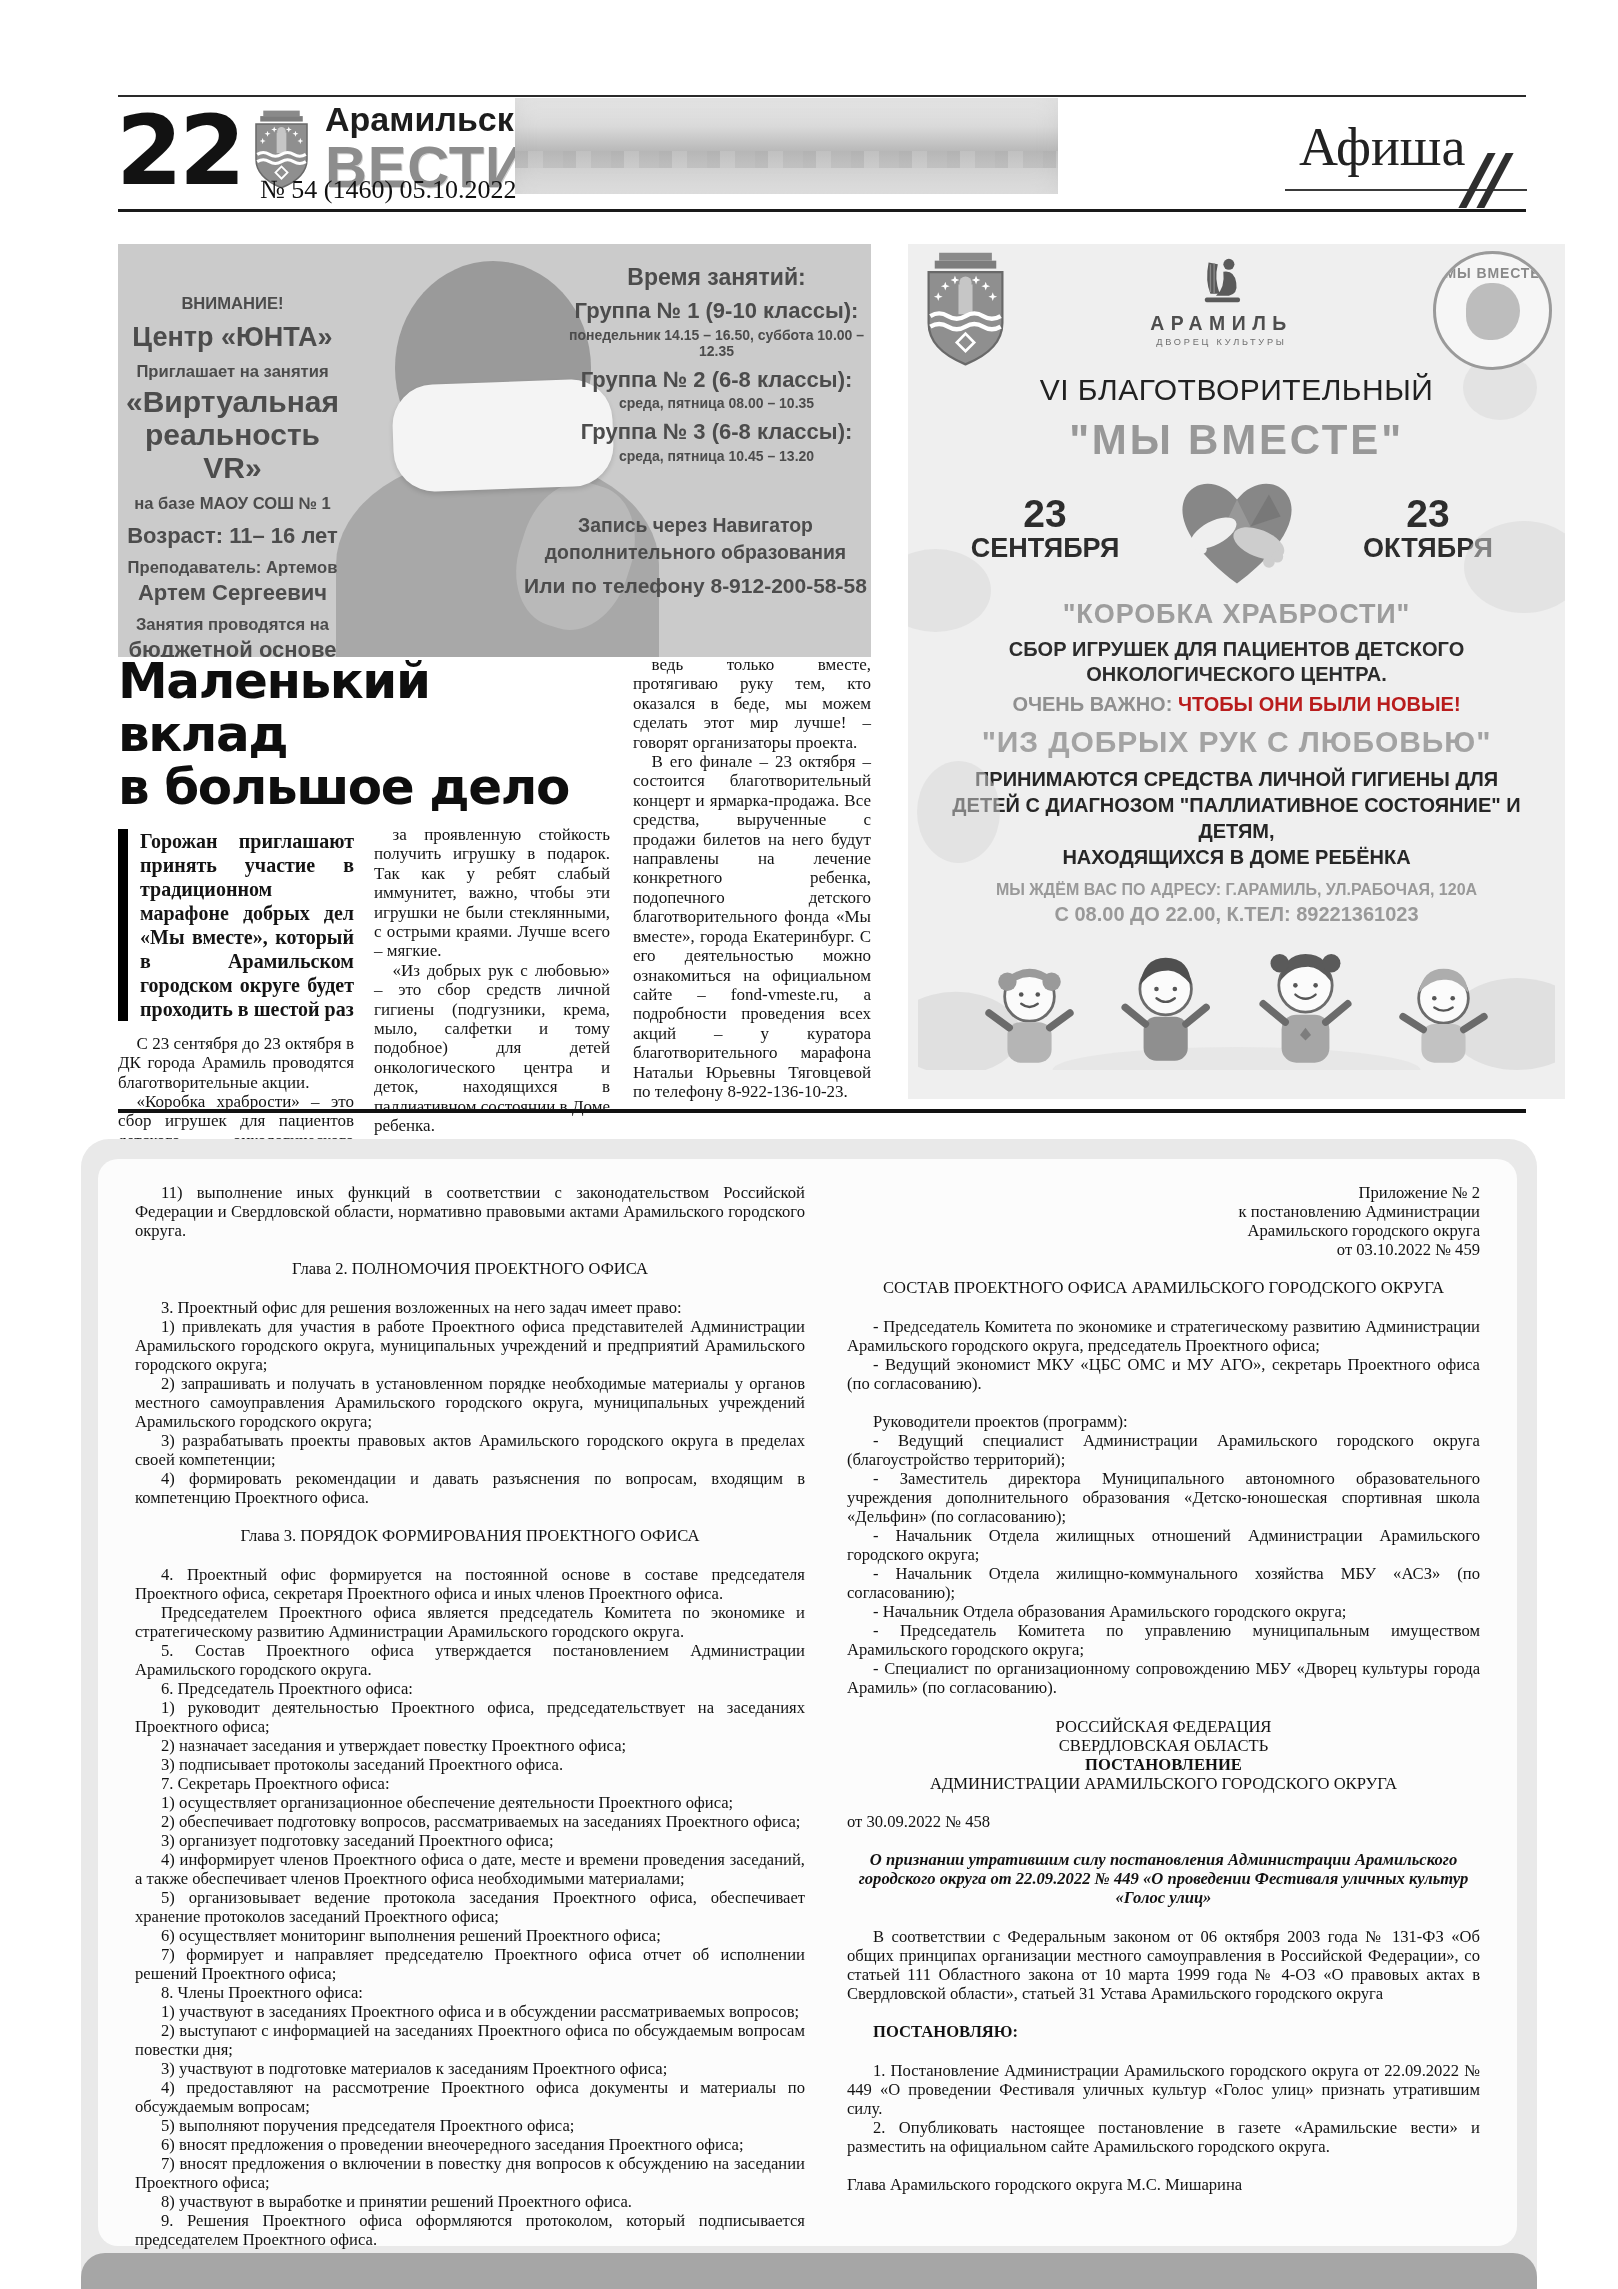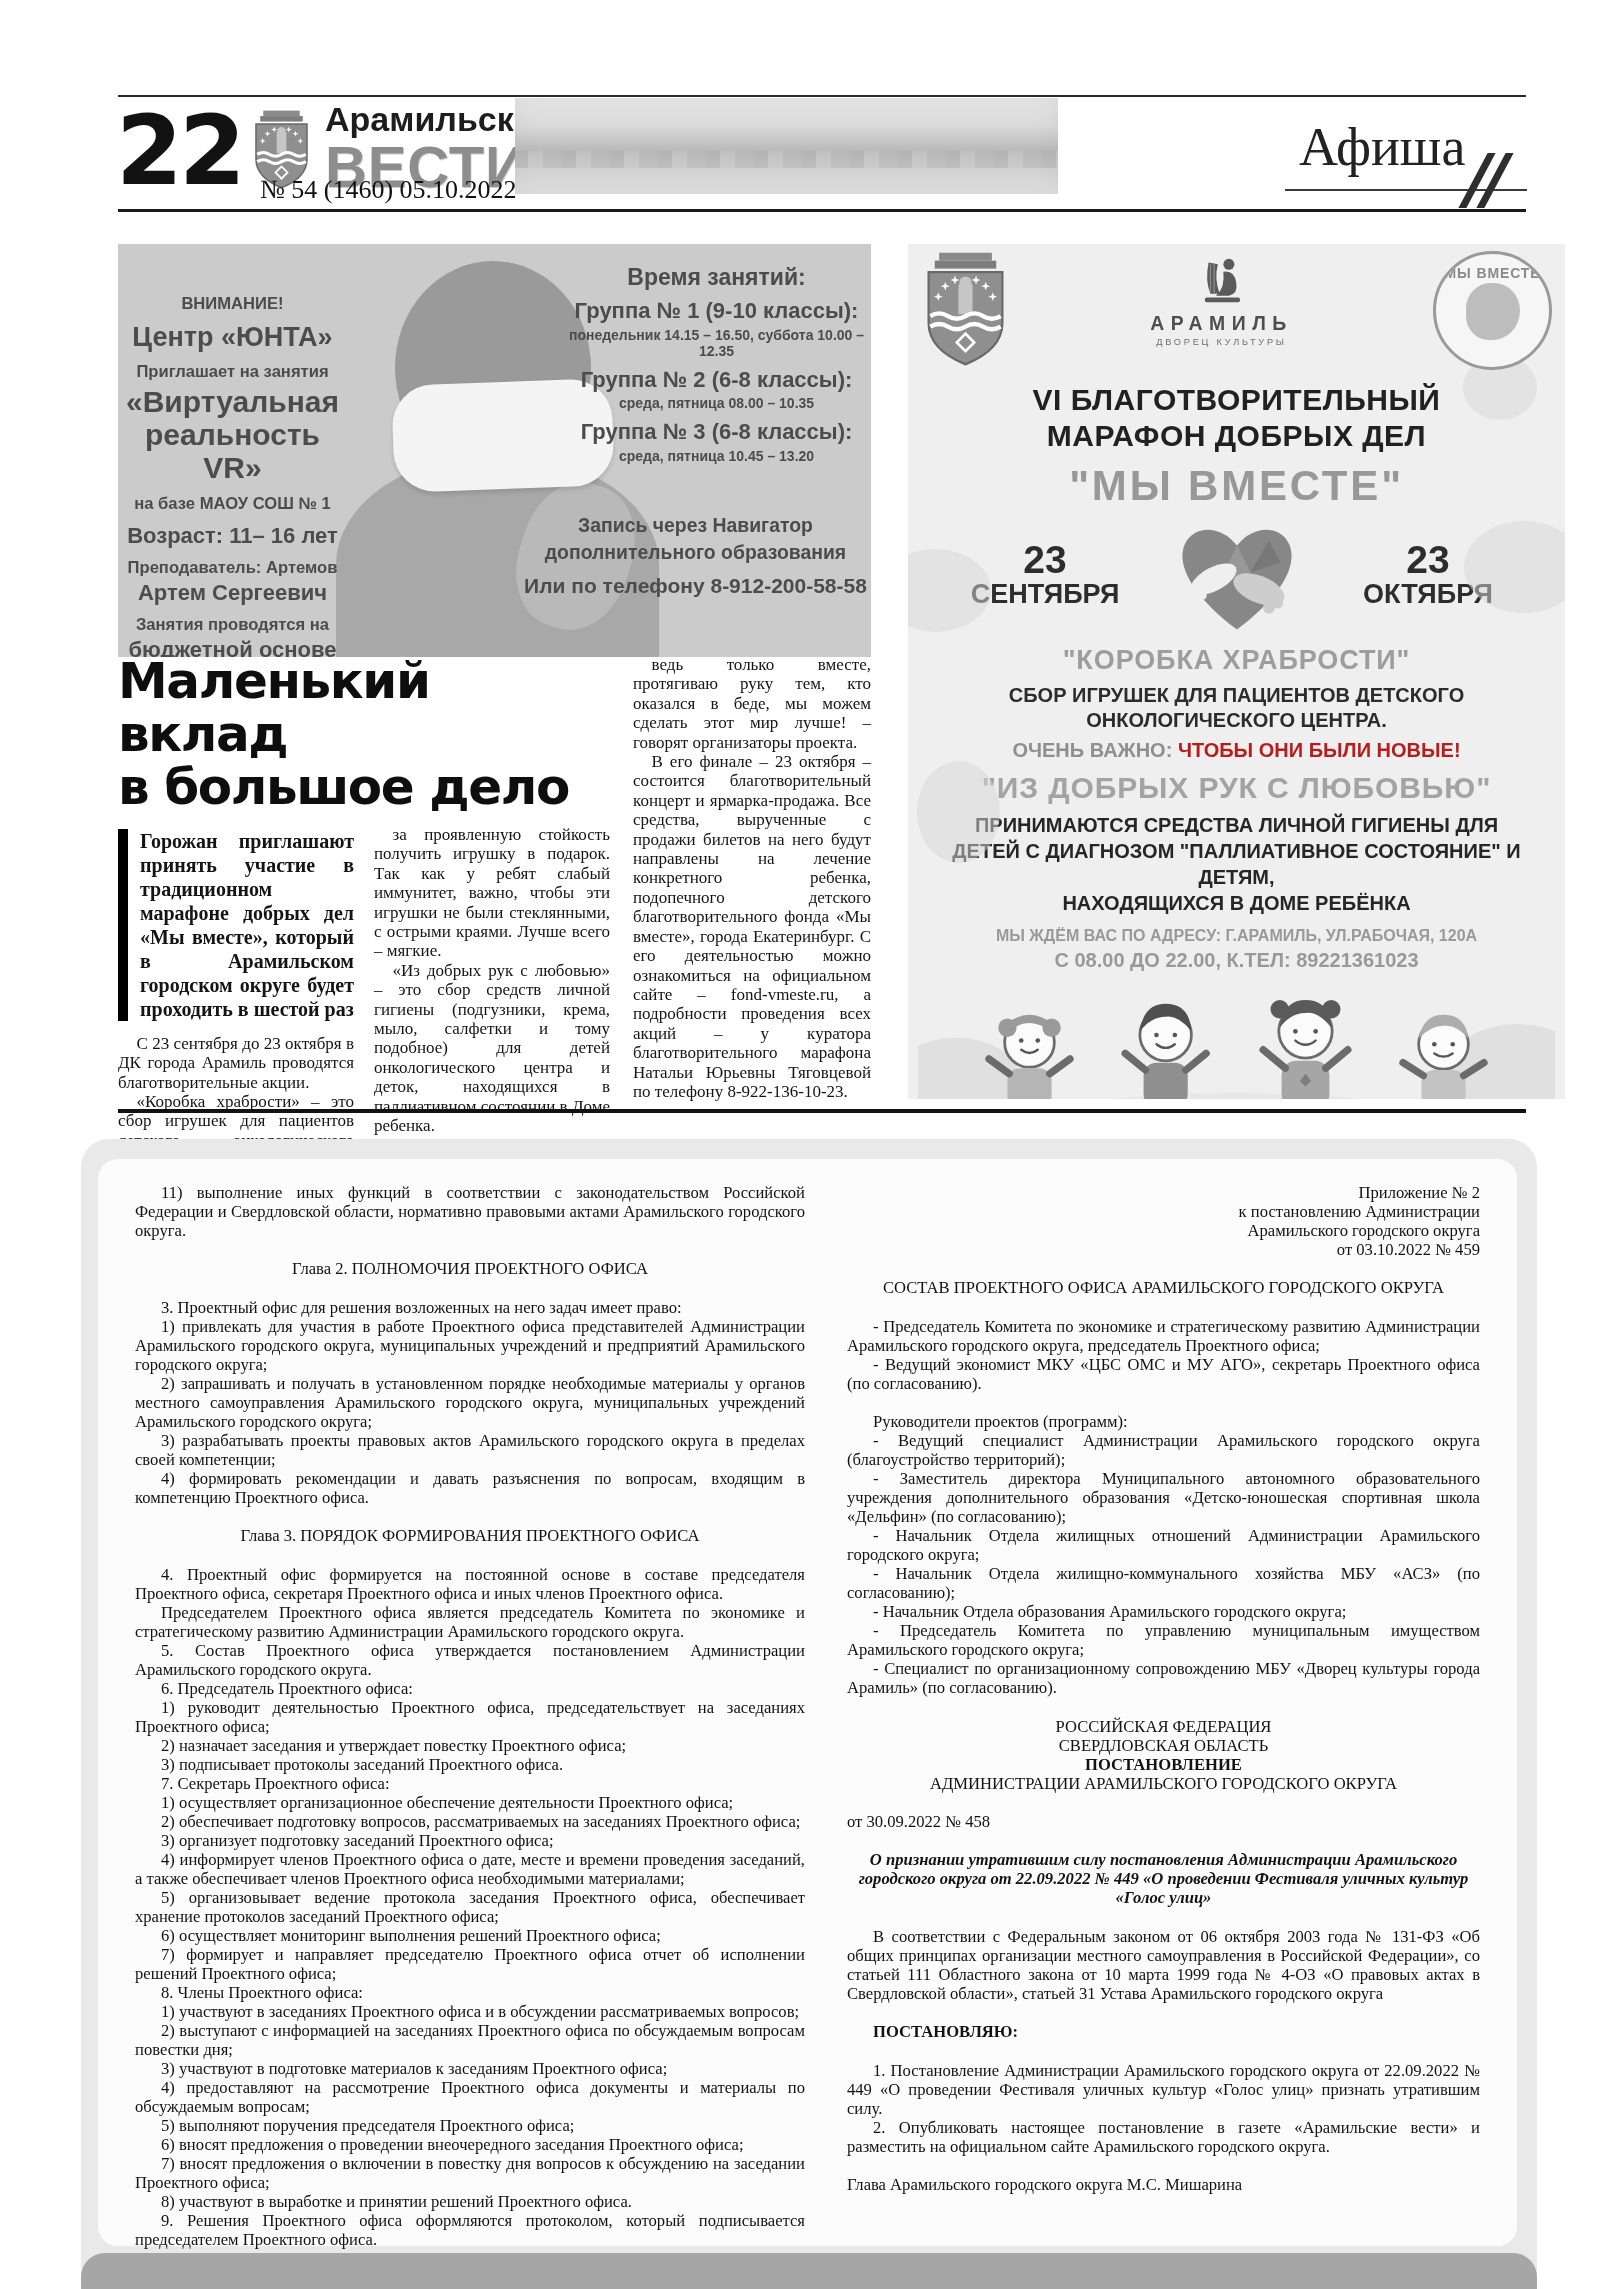--- a/index.html
+++ b/index.html
@@ -53,21 +53,21 @@
   .doodle{position:absolute;border-radius:50%;background:#d8d8d8;opacity:.5;}
   .logos-row{position:relative;display:flex;justify-content:space-between;align-items:flex-start;padding:7.4px 13px 0;height:114px;}
   .coat-poster{width:89px;height:116px;}
   .dk-logo{width:240px;text-align:center;padding-top:1.8px;}
   .dk-fig{width:59px;height:54px;margin:0 auto;}
   .dk-name{font-size:19.4px;font-weight:bold;letter-spacing:6.5px;color:#4e4e4e;margin-top:1.8px;}
   .dk-sub{font-size:9.2px;letter-spacing:2.8px;color:#6f6f6f;margin-top:1.8px;}
   .fund-logo{width:113px;height:113px;border-radius:50%;border:3.7px solid #9a9a9a;background:#f6f6f6;position:relative;overflow:hidden;}
   .fund-txt{font-size:14px;font-weight:bold;color:#8a8a8a;margin-top:11px;letter-spacing:0.9px;}
   .fund-blob{width:54px;height:57px;margin:1.8px auto 0;border-radius:48% 52% 55% 45%;background:#bdbdbd;}
-  .p-title{font-size:30px;line-height:36px;font-weight:bold;color:#212121;letter-spacing:0.5px;margin-top:17px;}
+  .p-title{font-size:30px;line-height:36px;font-weight:normal;color:#212121;letter-spacing:0.5px;margin-top:7px;}
   .p-slogan{font-size:42px;font-weight:bold;color:#989898;letter-spacing:2.8px;margin-top:7.4px;}
   .dates-row{display:flex;justify-content:center;align-items:center;gap:35px;margin-top:1.8px;}
   .date-block{width:175px;color:#2d2d2d;font-weight:bold;}
   .date-day{font-size:39px;line-height:41px;}
   .date-month{font-size:27px;line-height:29.5px;}
   .heart-svg{width:138px;height:126px;}
   .p-invite{font-size:25px;line-height:31px;font-weight:bold;color:#4c4c4c;letter-spacing:0.9px;margin-top:5.5px;}
   .p-action1{font-size:27px;font-weight:bold;color:#9d9d9d;letter-spacing:0.9px;margin-top:7.4px;}
   .p-desc{font-size:20px;line-height:25px;font-weight:bold;color:#2c2c2c;margin-top:7.4px;}
   .p-important{font-size:20px;font-weight:bold;margin-top:5.5px;}
@@ -216,21 +216,20 @@
         <div class="dk-sub">ДВОРЕЦ КУЛЬТУРЫ</div>
       </div>
       <div class="fund-logo">
         <div class="fund-txt">МЫ ВМЕСТЕ</div>
         <div class="fund-blob"></div>
       </div>
     </div>
 
     <div class="p-title">
       <div>VI БЛАГОТВОРИТЕЛЬНЫЙ</div>
-      <div>МАРАФОН ДОБРЫХ ДЕЛ</div>
     </div>
 
     <div class="p-slogan">"МЫ ВМЕСТЕ"</div>
 
     <div class="dates-row">
       <div class="date-block">
         <div class="date-day">23</div>
         <div class="date-month">СЕНТЯБРЯ</div>
       </div>
       <svg class="heart-svg" viewBox="0 0 160 150">

